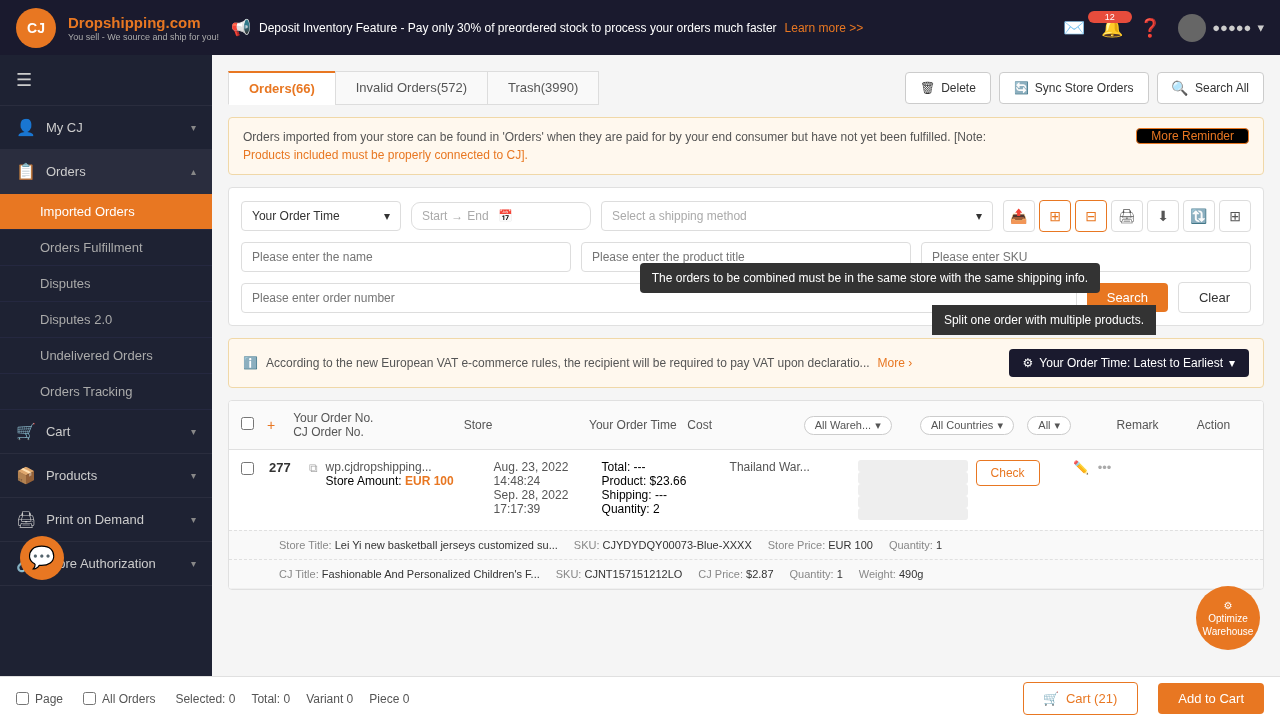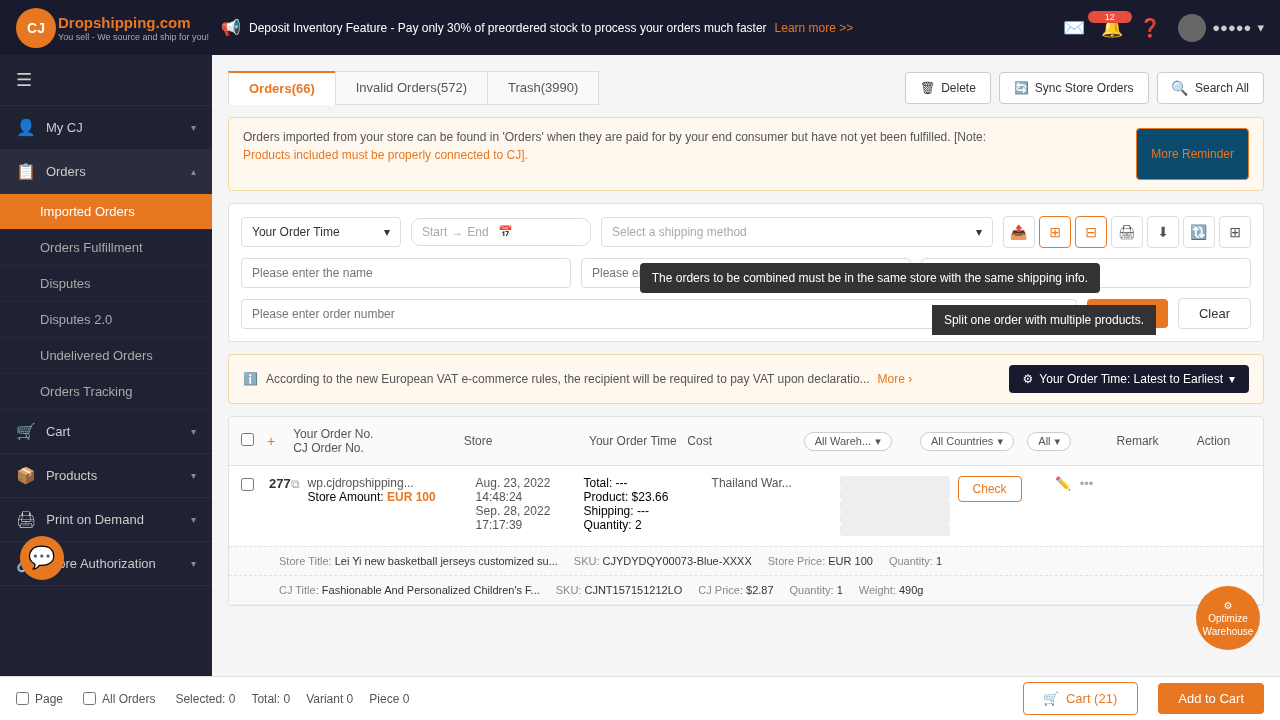--- a/index.html
+++ b/index.html
@@ -10,21 +10,21 @@
       background: #1a1a2e;
       height: 55px;
       display: flex;
       align-items: center;
       padding: 0 16px;
       gap: 12px;
     }
     .logo-area {
       display: flex;
       align-items: center;
-      gap: 2px;
+      gap: 12px;
       min-width: 180px;
     }
     .logo-icon {
       width: 40px;
       height: 40px;
       background: #e87722;
       border-radius: 50%;
       display: flex;
       align-items: center;
       justify-content: center;
@@ -175,22 +175,22 @@
       padding: 10px 14px;
       margin-bottom: 12px;
       display: flex;
       align-items: flex-start;
       justify-content: space-between;
       gap: 10px;
     }
     .info-banner-text { font-size: 12px; color: #555; line-height: 1.5; }
     .info-banner-text .orange { color: #e87722; }
     .btn-reminder {
-      padding: 18px 14px;
-      background: #0c4a6e;
+      padding: 0 14px;
+      background: #000000;
       border: 1px solid #e87722;
       color: #e87722;
       border-radius: 4px;
       cursor: pointer;
       font-size: 12px;
       white-space: nowrap;
     }
 
     
     .filters-box {
@@ -488,21 +488,21 @@
       padding: 8px 12px;
       border-radius: 0;
       font-size: 12px;
       z-index: 200;
       white-space: nowrap;
     }
 
     .search-all-icon { font-size: 14px; }
     input[type=checkbox] { cursor: pointer; accent-color: #e87722; }
 
-    .row-num-area { display: flex; align-items: center; gap: 2px; }
+    .row-num-area { display: flex; align-items: center; gap: 20px; }
     .copy-icon { color: #aaa; font-size: 12px; cursor: pointer; }
     .blurred { background: #eee; border-radius: 3px; color: transparent; font-size: 11px; }
   </style>
 </head>
 <body>
 
 <div class="top-bar">
   <div class="logo-area">
     <div class="logo-icon">CJ</div>
     <div>

